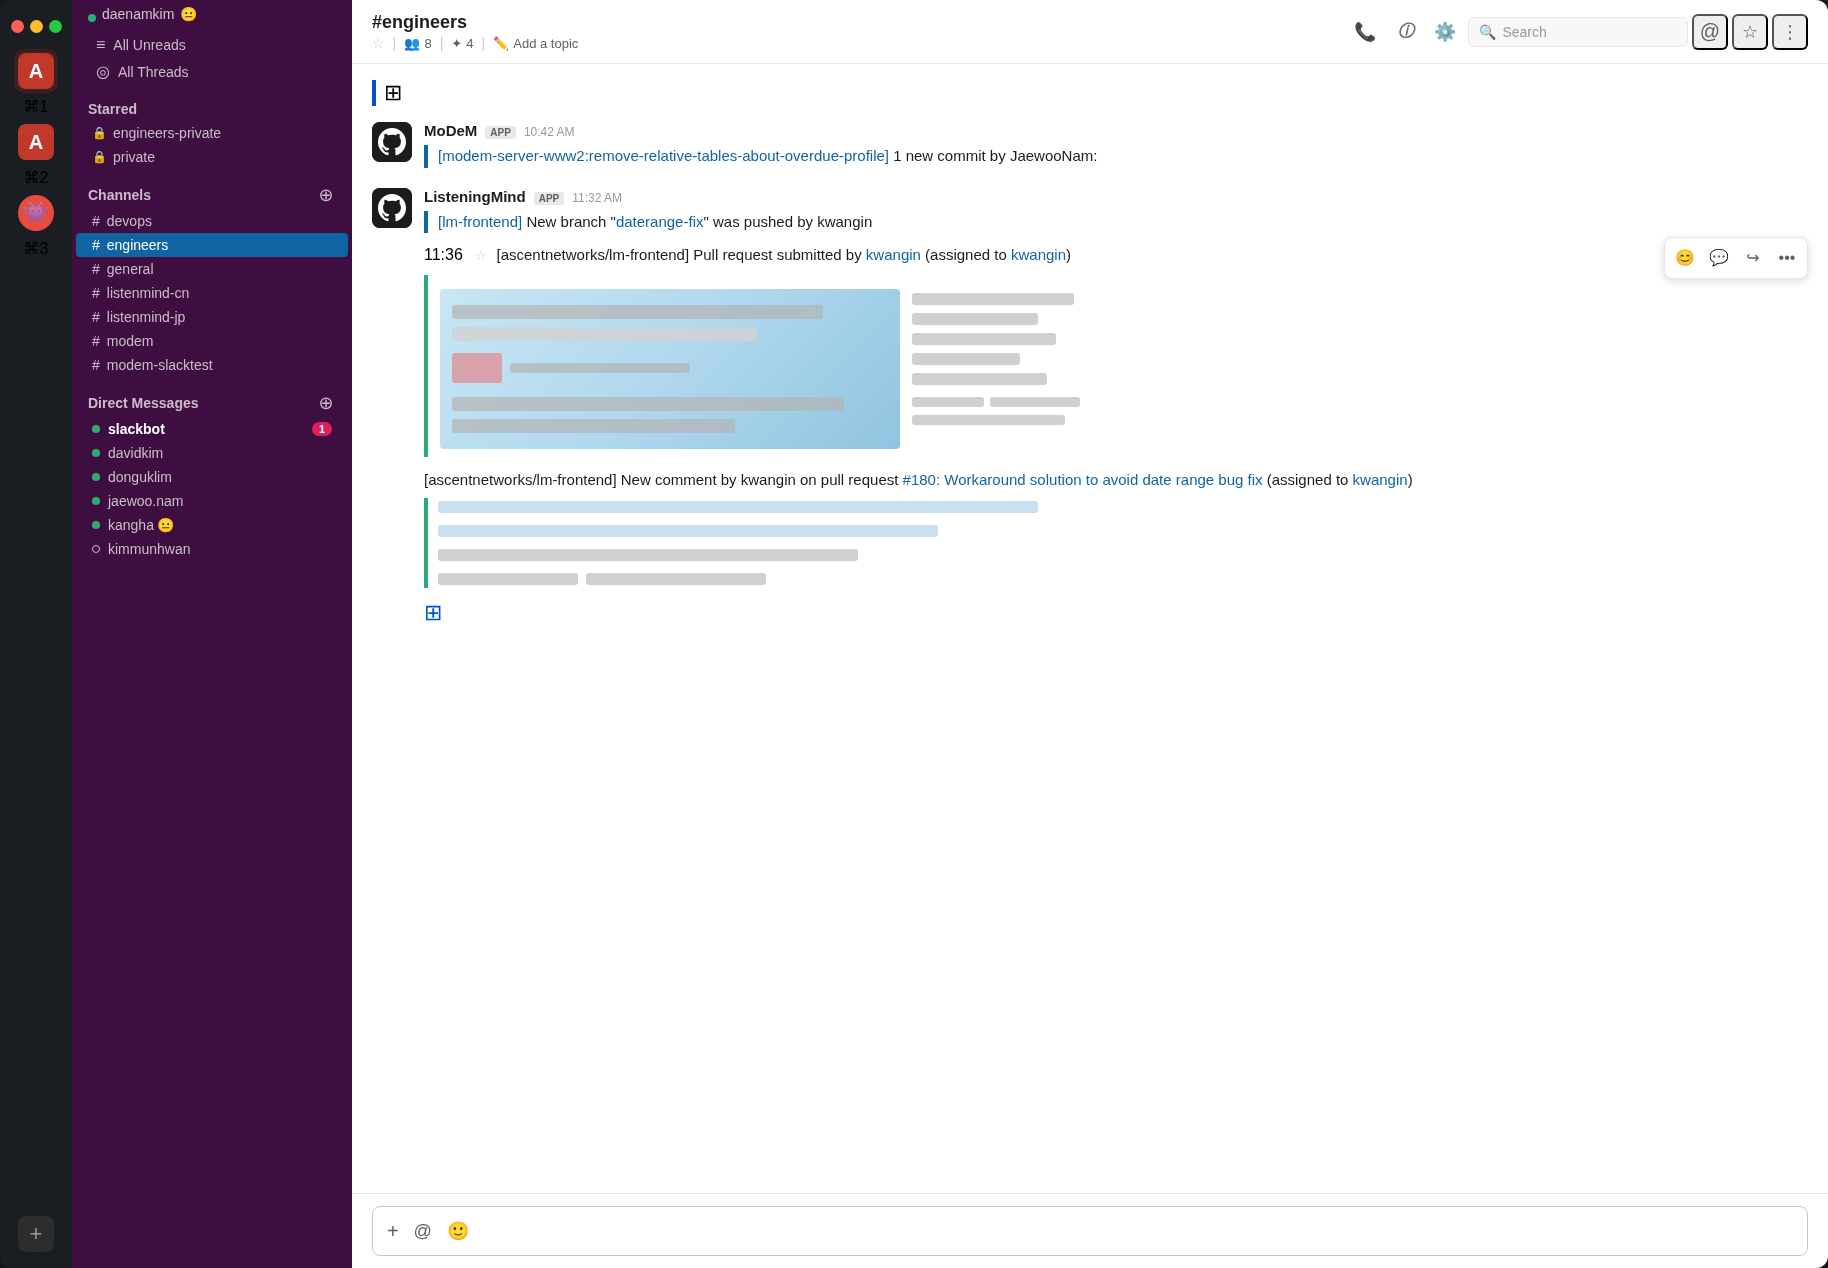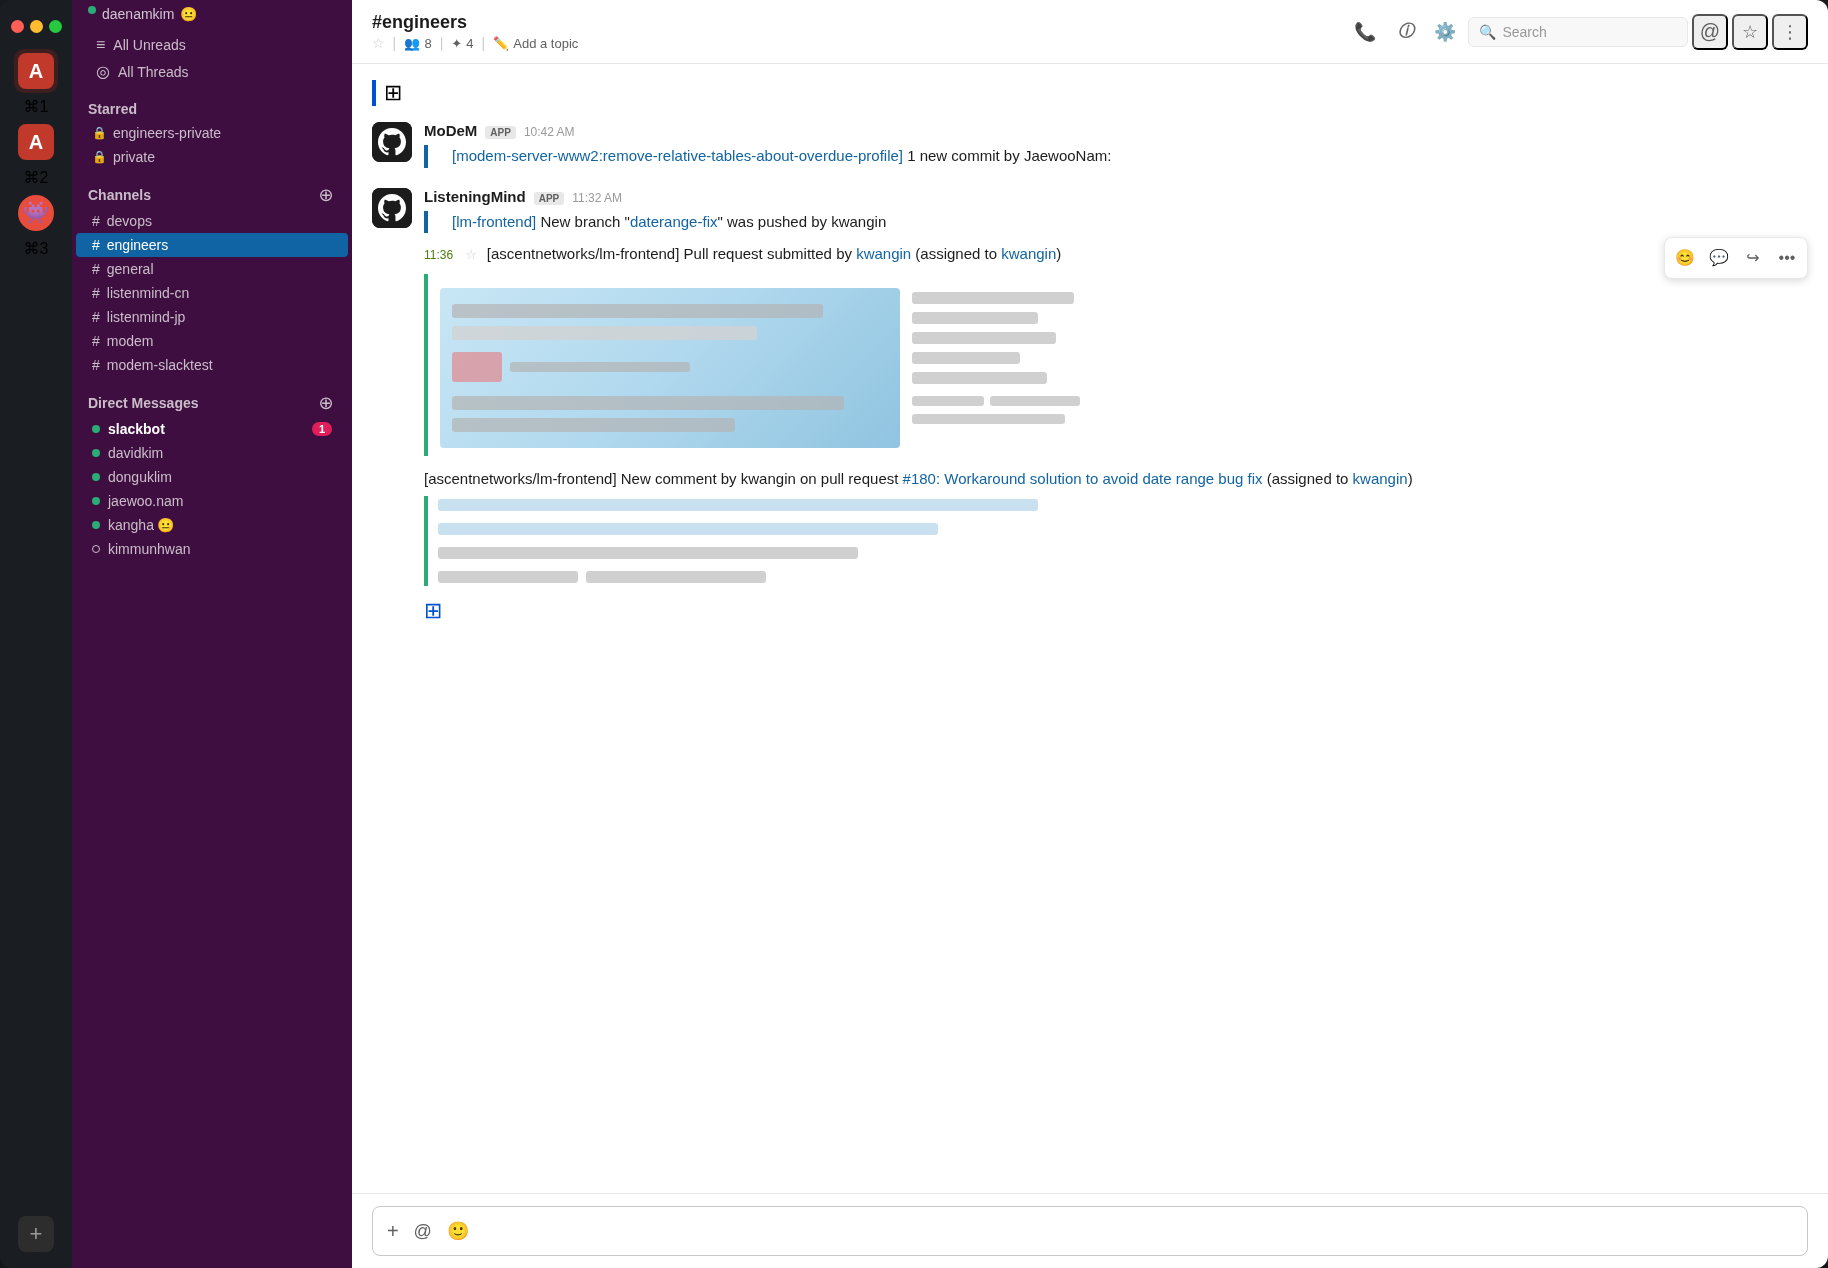--- a/index.html
+++ b/index.html
@@ -22,21 +22,21 @@
     .ascent-logo2 { width: 36px; height: 36px; background: #c0392b; border-radius: 8px; display: flex; align-items: center; justify-content: center; color: white; font-size: 20px; font-weight: bold; }
     .app-icon3 { width: 36px; height: 36px; background: #e74c3c; border-radius: 50%; display: flex; align-items: center; justify-content: center; overflow: hidden; }
     .add-workspace { width: 36px; height: 36px; border-radius: 8px; background: #2d2d2d; display: flex; align-items: center; justify-content: center; color: #999; font-size: 22px; cursor: pointer; }
 
     
     .sidebar { width: 280px; background: #3f0e40; display: flex; flex-direction: column; flex-shrink: 0; }
     .sidebar-header { padding: 14px 16px 10px; display: flex; align-items: center; justify-content: space-between; border-bottom: 1px solid rgba(255,255,255,0.05); }
     .workspace-name { color: white; font-weight: 700; font-size: 17px; display: flex; align-items: center; gap: 4px; }
     .workspace-chevron { color: white; font-size: 12px; }
     .bell-icon { color: #ccc; font-size: 18px; }
-    .user-status { padding: 6px 16px 10px; display: flex; align-items: flex-start; gap: 6px; }
+    .user-status { padding: 6px 16px 10px; display: flex; align-items: flex-end; gap: 6px; }
     .status-dot { width: 8px; height: 8px; border-radius: 50%; background: #2bac76; flex-shrink: 0; }
     .username { color: #d0c5d0; font-size: 14px; }
     .emoji { font-size: 14px; }
 
     .sidebar-content { flex: 1; overflow-y: auto; padding-bottom: 16px; }
     .sidebar-content::-webkit-scrollbar { width: 0; }
 
     .sidebar-section-item { display: flex; align-items: center; gap: 8px; padding: 4px 16px; color: #c9bdc9; font-size: 14px; cursor: pointer; border-radius: 4px; margin: 0 8px; }
     .sidebar-section-item .icon { font-size: 16px; }
 
@@ -90,28 +90,28 @@
     .github-avatar { width: 40px; height: 40px; border-radius: 8px; background: #1d1c1d; display: flex; align-items: center; justify-content: center; }
 
     .message-content { flex: 1; }
     .message-header { display: flex; align-items: baseline; gap: 8px; margin-bottom: 4px; }
     .message-author { font-weight: 700; font-size: 15px; color: #1d1c1d; }
     .app-badge { background: #e8e8e8; color: #616061; font-size: 10px; font-weight: 600; padding: 1px 5px; border-radius: 3px; text-transform: uppercase; }
     .message-time { color: #999; font-size: 12px; }
     .message-text { font-size: 15px; color: #1d1c1d; line-height: 1.5; }
     .message-link { color: #1264a3; text-decoration: none; }
 
-    .left-border-blue { border-left: 4px solid #1264a3; padding-left: 24px; margin-top: 6px; }
+    .left-border-blue { border-left: 4px solid #1264a3; padding-left: 10px; margin-top: 6px; }
 
     .commit-hash { background: #fff0f0; color: #e01e5a; font-family: monospace; font-size: 13px; padding: 2px 6px; border-radius: 3px; border: 1px solid #ffd0d0; }
 
     .blurred-content { background: #d0d0d0; border-radius: 3px; display: inline-block; height: 14px; vertical-align: middle; }
     .blurred-line { background: #d0d0d0; height: 12px; border-radius: 3px; margin: 3px 0; }
 
-    .inline-ts { color: #4d7c0f; font-size: 12px; margin-right: 6px; }
+    .inline-ts { color: #000000; font-size: 16px; margin-right: 6px; }
     .star-inline { color: #ccc; font-size: 13px; cursor: pointer; margin-right: 4px; }
     .hover-action-btn { width: 32px; height: 32px; border-radius: 4px; display: flex; align-items: center; justify-content: center; cursor: pointer; color: #616061; font-size: 16px; }
 
     .expanded-hover { position: absolute; right: 0; top: -6px; background: white; border: 1px solid #e8e8e8; border-radius: 8px; box-shadow: 0 2px 8px rgba(0,0,0,0.15); display: flex; gap: 2px; padding: 4px; z-index: 10; }
 
     
     .card-preview { border-left: 4px solid #2bac76; background: white; padding: 8px 12px; margin-top: 6px; max-width: 680px; }
     .card-image-area { display: flex; gap: 12px; margin-top: 6px; }
     .card-img { width: 460px; height: 160px; background: linear-gradient(135deg, #c8e6f5 0%, #b0d8ee 50%, #90c4e0 100%); border-radius: 4px; position: relative; overflow: hidden; }
     .card-img-blur { position: absolute; inset: 0; display: flex; flex-direction: column; justify-content: center; padding: 12px; gap: 8px; }

